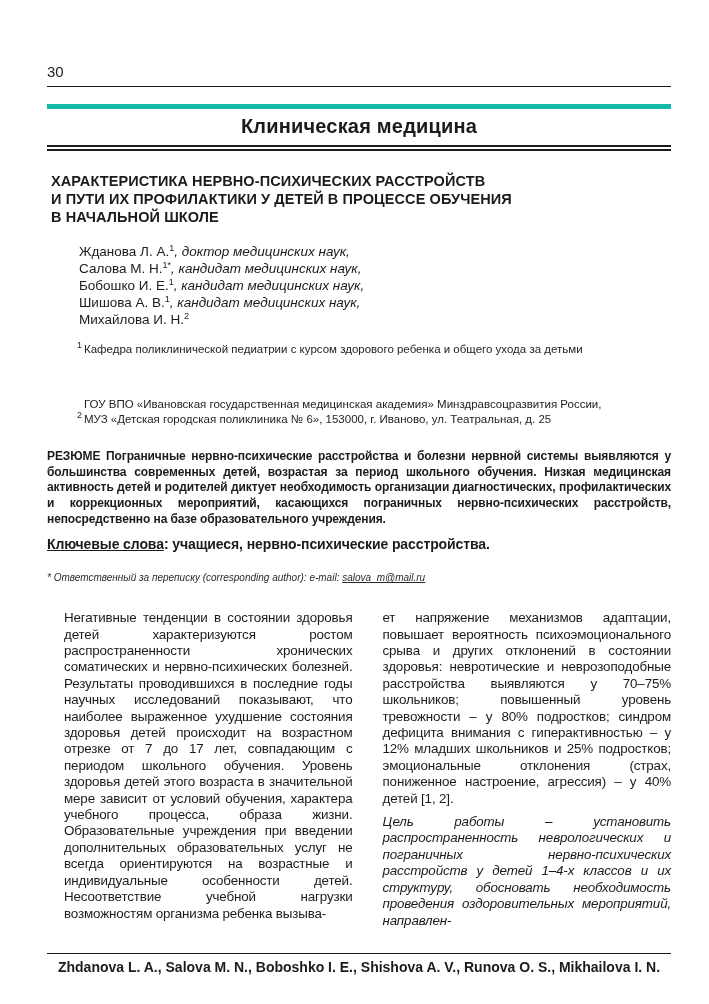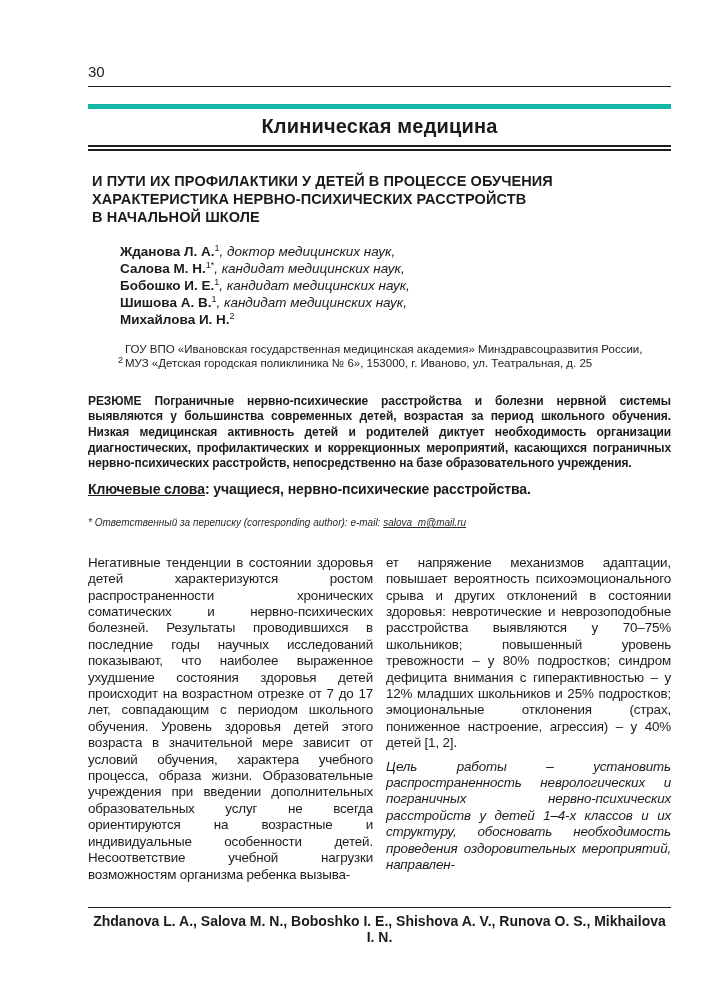--- a/index.html
+++ b/index.html
@@ -11,21 +11,21 @@
     width: 709px;
     height: 1004px;
     font-family: "Liberation Sans", sans-serif;
     color: #1b1b1b;
     overflow: hidden;
   }
   .page {
     box-sizing: border-box;
     width: 709px;
     height: 1004px;
-    padding: 64px 38px 0 88px; 
+    padding: 64px 38px 0 47px; 
   }
 
   
   .page-number {
     font-size: 15px;
     line-height: 16px;
     color: #222;
   }
   .page-number-rule {
     border-bottom: 1.5px solid #1c1c1c;
@@ -58,33 +58,33 @@
     line-height: 18px;
     letter-spacing: 0.1px;
   }
 
   
   .authors {
     margin: 17px 0 0 32px;
     font-size: 13.5px;
     line-height: 17px;
   }
-  .author-name { font-weight: bold; }
+  .author-name { font-weight: normal; }
   .author-degree { font-style: italic; }
   sup { font-size: 9px; line-height: 0; }
 
   
   .affiliations {
     margin-top: 14px;
     font-size: 11.5px;
     line-height: 14.4px;
     color: #232323;
   }
   .affil-line { margin-left: 30px; }
-  .affil-line.cont { margin-left: 37px; }
+  .affil-line.cont { margin-left: 37px; margin-top: 41px; }
   .affil-line sup { margin-right: 2px; }
 
   
   .resume {
     margin: 23px 0 0 0;
     font-size: 12px;
     font-weight: bold;
     line-height: 15.6px;
     text-align: justify;
     letter-spacing: -0.1px;
@@ -113,21 +113,21 @@
   
   .columns {
     display: flex;
     gap: 13px;
     margin-top: 27px;
     font-size: 13.4px;
     line-height: 16.4px;
     text-align: justify;
     letter-spacing: -0.15px;
   }
-  .col { flex: 1 1 0; }
+  .col { flex: 1 1 0; margin-left: 17px; }
   .col p { margin: 0; }
   .col p + p { margin-top: 7px; font-style: italic; }
 
   
   .bottom-rule {
     border-top: 1.5px solid #1c1c1c;
     margin-top: 24px;
   }
   .en-authors {
     margin-top: 5px;
@@ -143,34 +143,35 @@
 
   <div class="page-number">30</div>
   <div class="page-number-rule"></div>
 
   <div class="section-header">
     <div class="section-title">Клиническая медицина</div>
     <div class="double-rule"></div>
   </div>
 
   <h1 class="article-title">
+    <div>ХАРАКТЕРИСТИКА НЕРВНО-ПСИХИЧЕСКИХ РАССТРОЙСТВ</div>
     <div>И ПУТИ ИХ ПРОФИЛАКТИКИ У ДЕТЕЙ В ПРОЦЕССЕ ОБУЧЕНИЯ</div>
-    <div>ХАРАКТЕРИСТИКА НЕРВНО-ПСИХИЧЕСКИХ РАССТРОЙСТВ</div>
     <div>В НАЧАЛЬНОЙ ШКОЛЕ</div>
   </h1>
 
   <div class="authors">
     <div class="author-line"><span class="author-name">Жданова Л. А.</span><sup>1</sup><span class="author-degree">, доктор медицинских наук,</span></div>
     <div class="author-line"><span class="author-name">Салова М. Н.</span><sup>1*</sup><span class="author-degree">, кандидат медицинских наук,</span></div>
     <div class="author-line"><span class="author-name">Бобошко И. Е.</span><sup>1</sup><span class="author-degree">, кандидат медицинских наук,</span></div>
     <div class="author-line"><span class="author-name">Шишова А. В.</span><sup>1</sup><span class="author-degree">, кандидат медицинских наук,</span></div>
     <div class="author-line"><span class="author-name">Михайлова И. Н.</span><sup>2</sup><span class="author-degree"></span></div>
   </div>
 
   <div class="affiliations">
+    <div class="affil-line"><sup>1</sup><span>Кафедра поликлинической педиатрии с курсом здорового ребенка и общего ухода за детьми</span></div>
     <div class="affil-line cont"><span>ГОУ ВПО «Ивановская государственная медицинская академия» Минздравсоцразвития России,</span></div>
     <div class="affil-line"><sup>2</sup><span>МУЗ «Детская городская поликлиника № 6», 153000, г. Иваново, ул. Театральная, д. 25</span></div>
   </div>
 
   <p class="resume"><span>РЕЗЮМЕ</span> <span>Пограничные нервно-психические расстройства и болезни нервной системы выявляются у большинства современных детей, возрастая за период школьного обучения. Низкая медицинская активность детей и родителей диктует необходимость организации диагностических, профилактических и коррекционных мероприятий, касающихся пограничных нервно-психических расстройств, непосредственно на базе образовательного учреждения.</span></p>
 
   <p class="keywords"><span class="underlined">Ключевые слова</span><span>: учащиеся, нервно-психические расстройства.</span></p>
 
   <p class="footnote"><span>* Ответственный за переписку (corresponding author): e-mail: </span><a class="email-link">salova_m@mail.ru</a></p>
 

